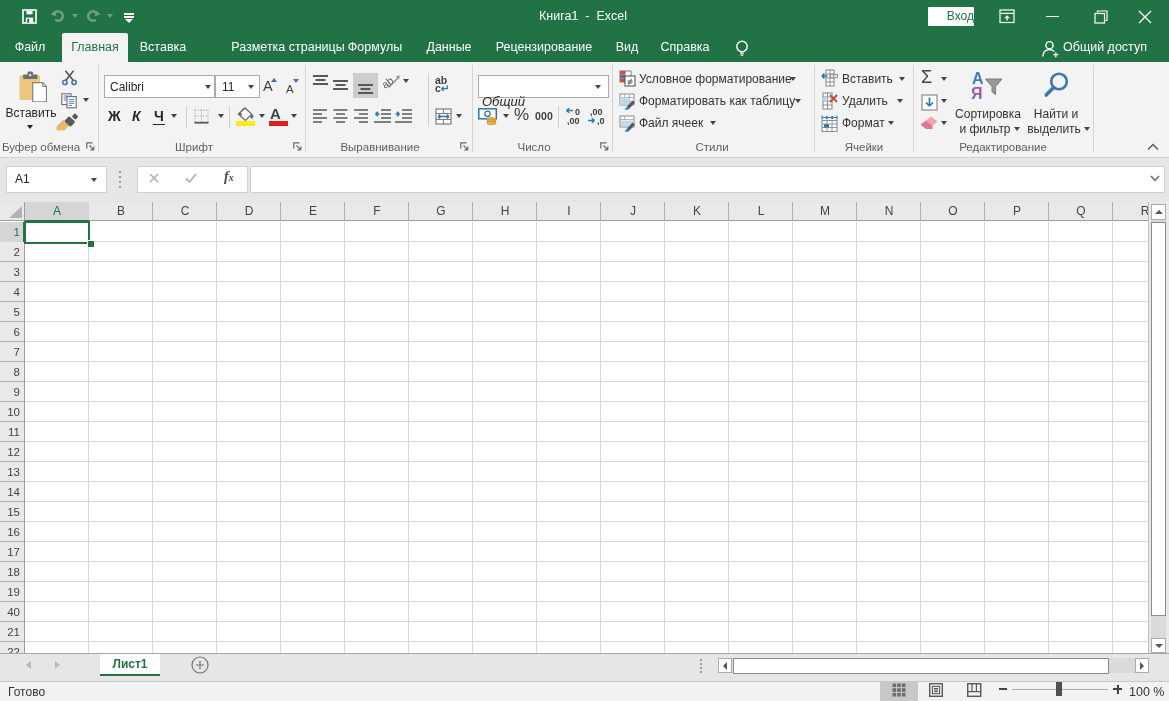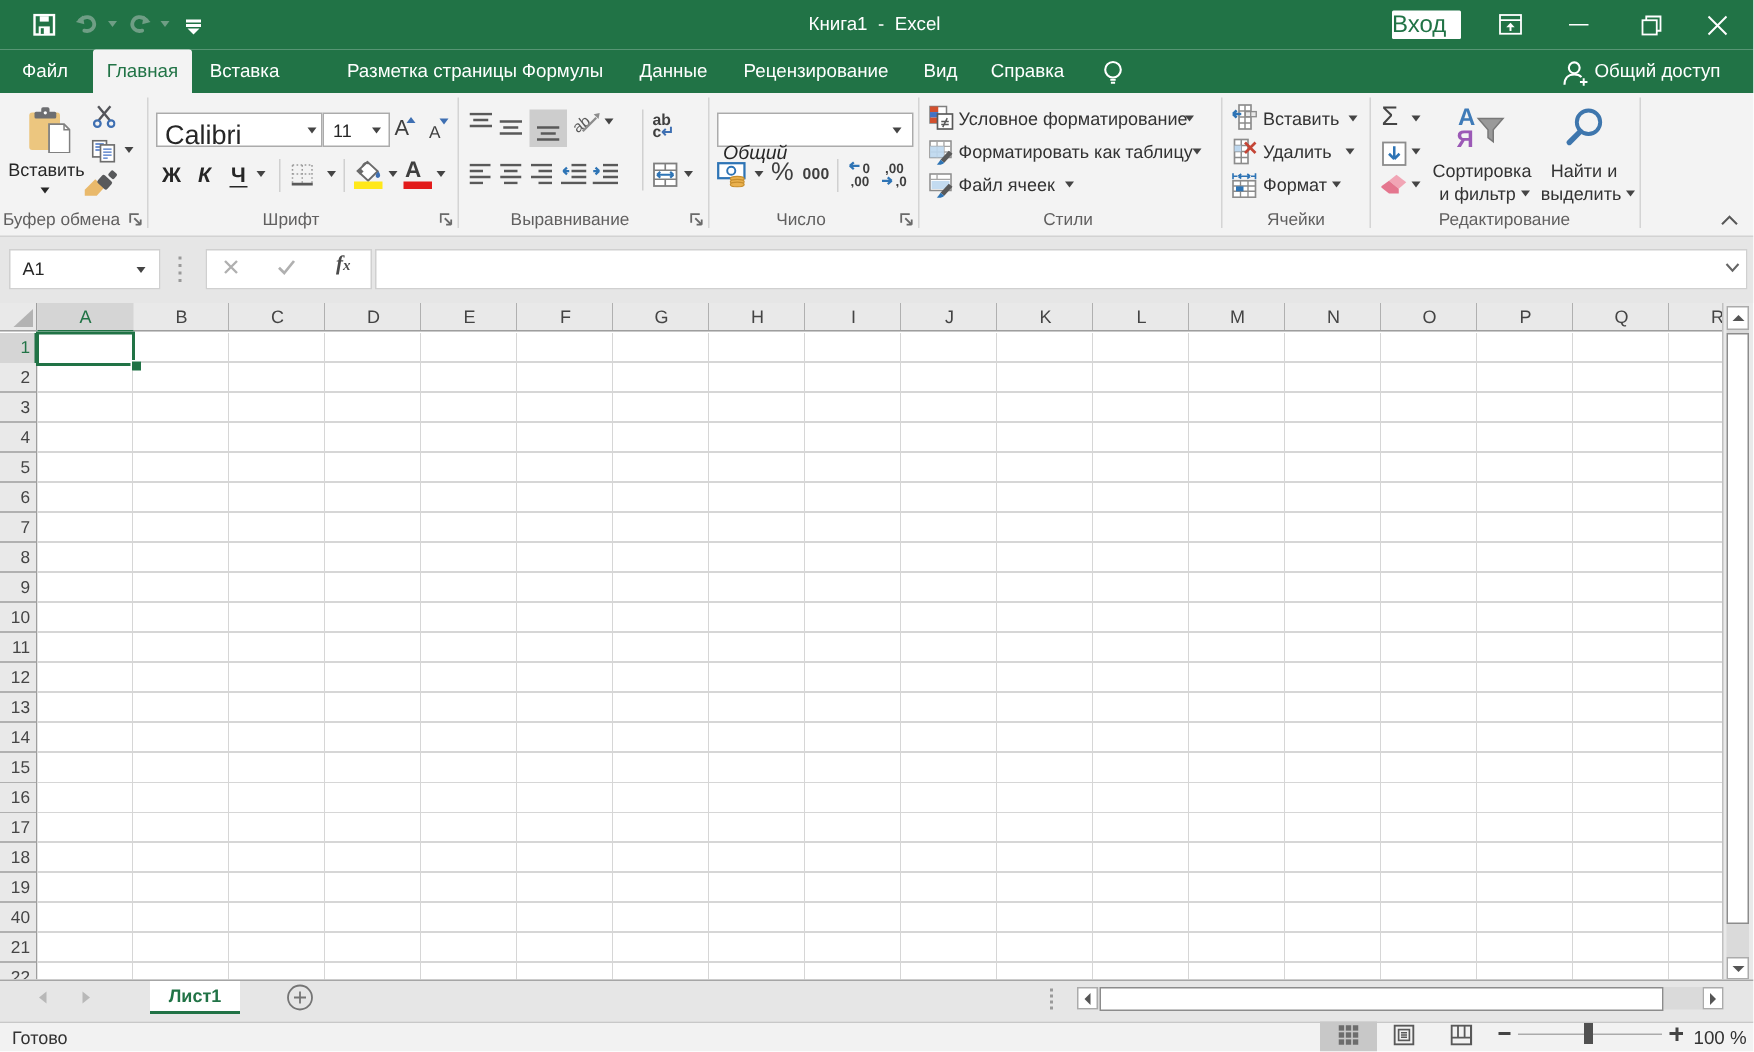--- a/index.html
+++ b/index.html
@@ -38,21 +38,21 @@
  <path d="M14.4 5.6 L9.7 1.4 L8.8 7.2 Z" fill="#6f9e85"></path>
 </svg>
 <div class="a" style="left:107px;top:14px;width:0;height:0;border-left:3.5px solid transparent;border-right:3.5px solid transparent;border-top:4px solid #6f9e85;"></div>
 
 <div class="a" style="left:124px;top:13px;width:10px;height:1.8px;background:#fff;"></div>
 <div class="a" style="left:124px;top:16px;width:10px;height:1.5px;background:#fff;"></div>
 <div class="a" style="left:125px;top:19px;width:0;height:0;border-left:4px solid transparent;border-right:4px solid transparent;border-top:4.5px solid #fff;"></div>
 
 <div class="a" style="left:583px;top:9px;transform:translateX(-50%);color:#fff;font-size:12.5px;white-space:nowrap;">Книга1&nbsp; -&nbsp; Excel</div>
 
-<div class="a" style="left:928px;top:7px;width:46px;height:19px;background:#fff;border-radius:1px;color:#217346;font-size:16px;text-align:left;line-height:19px;">Вход</div>
+<div class="a" style="left:928px;top:7px;width:46px;height:19px;background:#fff;border-radius:1px;color:#217346;font-size:12px;text-align:right;line-height:19px;">Вход</div>
 
 <svg class="a" style="left:999px;top:9px" width="16" height="15" viewBox="0 0 16 15">
  <rect x="1" y="1" width="14" height="12.5" fill="none" stroke="#fff" stroke-width="1.2"></rect>
  <line x1="1" y1="4.4" x2="15" y2="4.4" stroke="#fff" stroke-width="1.2"></line>
  <path d="M8 6.2 L10.8 9.2 L5.2 9.2 Z" fill="#fff"></path>
  <line x1="8" y1="8.8" x2="8" y2="11.6" stroke="#fff" stroke-width="1.3"></line>
 </svg>
 
 <div class="a" style="left:1046px;top:16px;width:13px;height:1.4px;background:#fff;"></div>
 
@@ -119,21 +119,21 @@
  <path d="M7.8 6.4 H13.4 M7.8 8.4 H13.4 M7.8 10.4 H13.4 M7.8 12.4 H10.8" stroke="#4472c4" stroke-width="0.9"></path>
 </svg>
 <div class="dd a" style="left:83px;top:98px;"></div>
 <svg class="a" style="left:56px;top:113px" width="24" height="18" viewBox="0 0 24 18">
  <path d="M0.5 13.5 L7.5 6.5 L13.5 12 L8.5 17.5 L0.5 17.5 Z" fill="#e9b96b"></path>
  <rect x="9.5" y="5" width="8.6" height="7" rx="1.5" transform="rotate(42 13.8 8.5)" fill="#58595b"></rect>
  <rect x="16.6" y="1.2" width="5" height="4.6" rx="1.2" transform="rotate(42 19.1 3.5)" fill="#58595b"></rect>
 </svg>
 
 <div class="a combo" style="left:104px;top:75px;width:109px;height:21px;">
- <div class="a" style="left:5px;top:3.5px;font-size:18px;color:#262626;">Calibri</div>
+ <div class="a" style="left:5px;top:3.5px;font-size:12px;color:#262626;">Calibri</div>
  <div class="dd a" style="left:100px;top:9px;"></div>
 </div>
 <div class="a combo" style="left:215px;top:75px;width:43px;height:21px;">
  <div class="a" style="left:6px;top:3.5px;font-size:12px;color:#262626;">11</div>
  <div class="dd a" style="left:32px;top:9px;"></div>
 </div>
 <div class="a" style="left:263px;top:77.5px;font-size:14.5px;color:#3f3f3f;">A</div>
 <div class="a" style="left:271px;top:77.5px;width:0;height:0;border-left:3.5px solid transparent;border-right:3.5px solid transparent;border-bottom:4.5px solid #3e6fb2;"></div>
 <div class="a" style="left:286px;top:82.5px;font-size:11.5px;color:#3f3f3f;">A</div>
 <div class="a" style="left:293px;top:78.5px;width:0;height:0;border-left:3.5px solid transparent;border-right:3.5px solid transparent;border-top:4.5px solid #3e6fb2;"></div>

